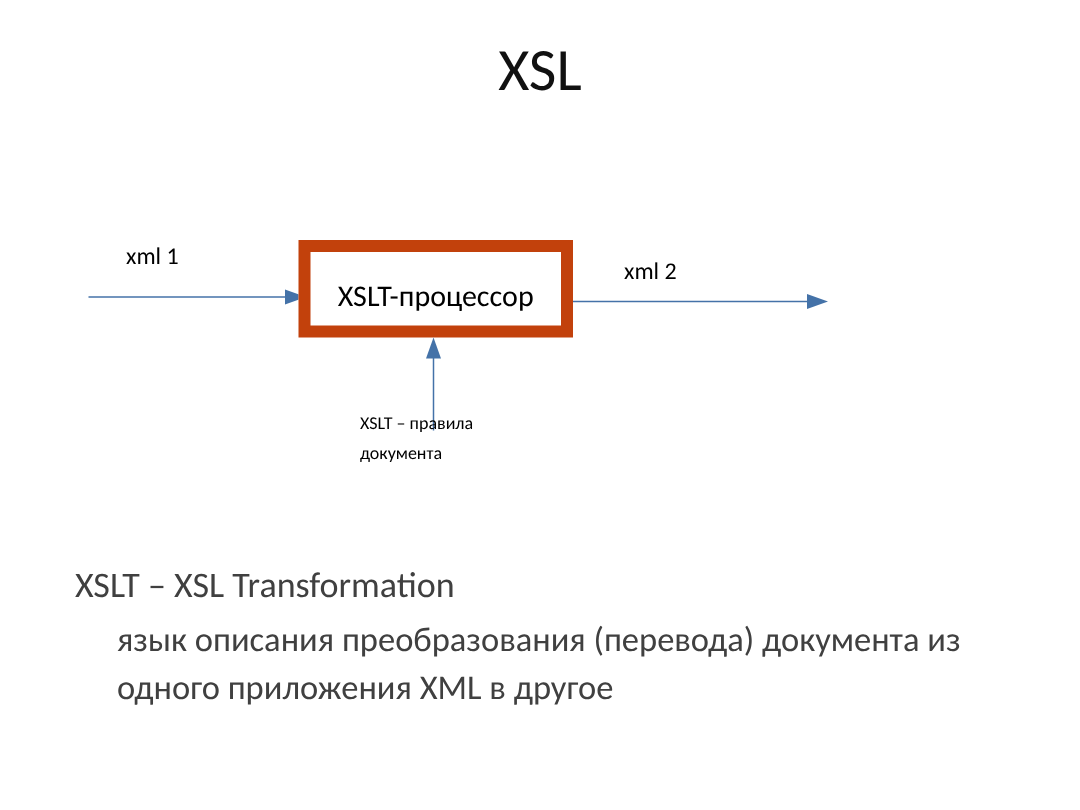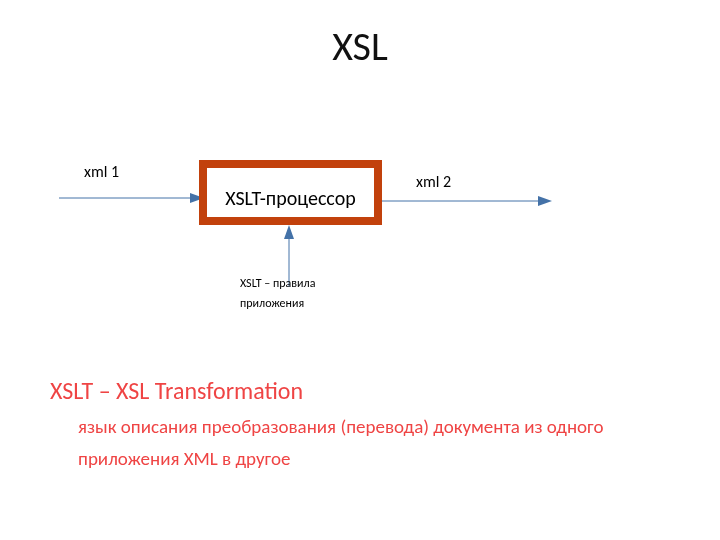--- a/index.html
+++ b/index.html
@@ -83,24 +83,24 @@
   }
 
   
   .body {
     position: absolute;
     left: 50px;
     top: 375px;
     width: 620px;
     font-size: 24px;
     line-height: 32px;
-    color: #ef4444;
+    color: #404040;
   }
   .body .line1 { margin: 0 0 4px 0; }
-  .body .line2 { margin: 0 0 6px 28px; font-size: 19px; }
+  .body .line2 { margin: 0 0 6px 28px; font-size: 23px; }
 </style>
 </head>
 <body>
 
 <div class="slide">
 
   <div class="title">XSL</div>
 
   <div class="diagram">
 
@@ -117,21 +117,21 @@
       <polygon class="arrow-head" points="170,6 156,1 156,11"></polygon>
     </svg>
     <div class="label xml2">xml 2</div>
 
     <svg class="arrow" style="left:279px; top:85px;" width="12" height="62" viewBox="0 0 12 62">
       <line class="arrow-line-v" x1="6" y1="62" x2="6" y2="12"></line>
       <polygon class="arrow-head" points="6,0 1,14 11,14"></polygon>
     </svg>
     <div class="note">
       <span>XSLT – правила</span><br>
-      <span>приложения</span>
+      <span>документа</span>
     </div>
 
   </div>
 
   <div class="body">
     <p class="line1">XSLT – XSL Transformation</p>
     <p class="line2">язык описания преобразования (перевода) документа из одного приложения XML в другое</p>
   </div>
 
 </div>

